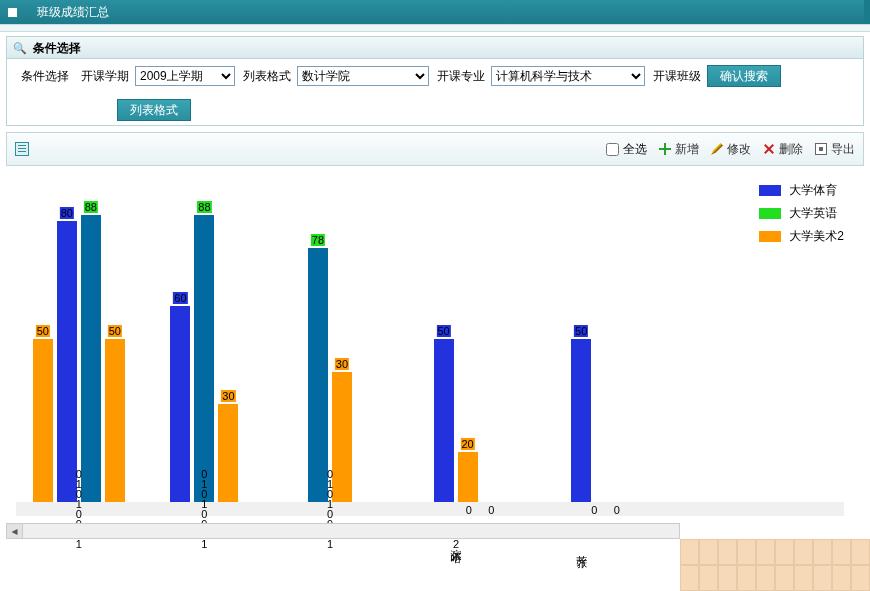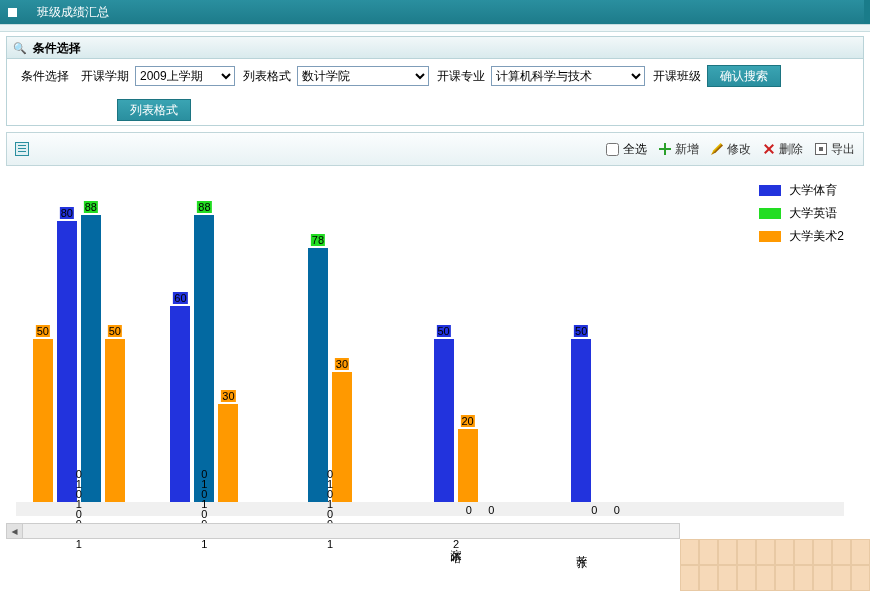--- a/index.html
+++ b/index.html
@@ -164,21 +164,21 @@
           </div>
           <div class="bar b3" style="height: 130.4px;">
             <span class="val">30</span>
           </div>
           <div class="xlabel">01010901</div>
         </div>
         <div class="group">
           <div class="bar b1" style="height: 163px;">
             <span class="val">50</span>
           </div>
-          <div class="bar b3" style="height: 73px;">
+          <div class="bar b3" style="height: 50px;">
             <span class="val">20</span>
           </div>
           <div class="xlabel">哈尔滨2</div>
           <span class="zeroA">0</span>
           <span class="zeroB">0</span>
         </div>
         <div class="group">
           <div class="bar b1" style="height: 163px;">
             <span class="val">50</span>
           </div>

